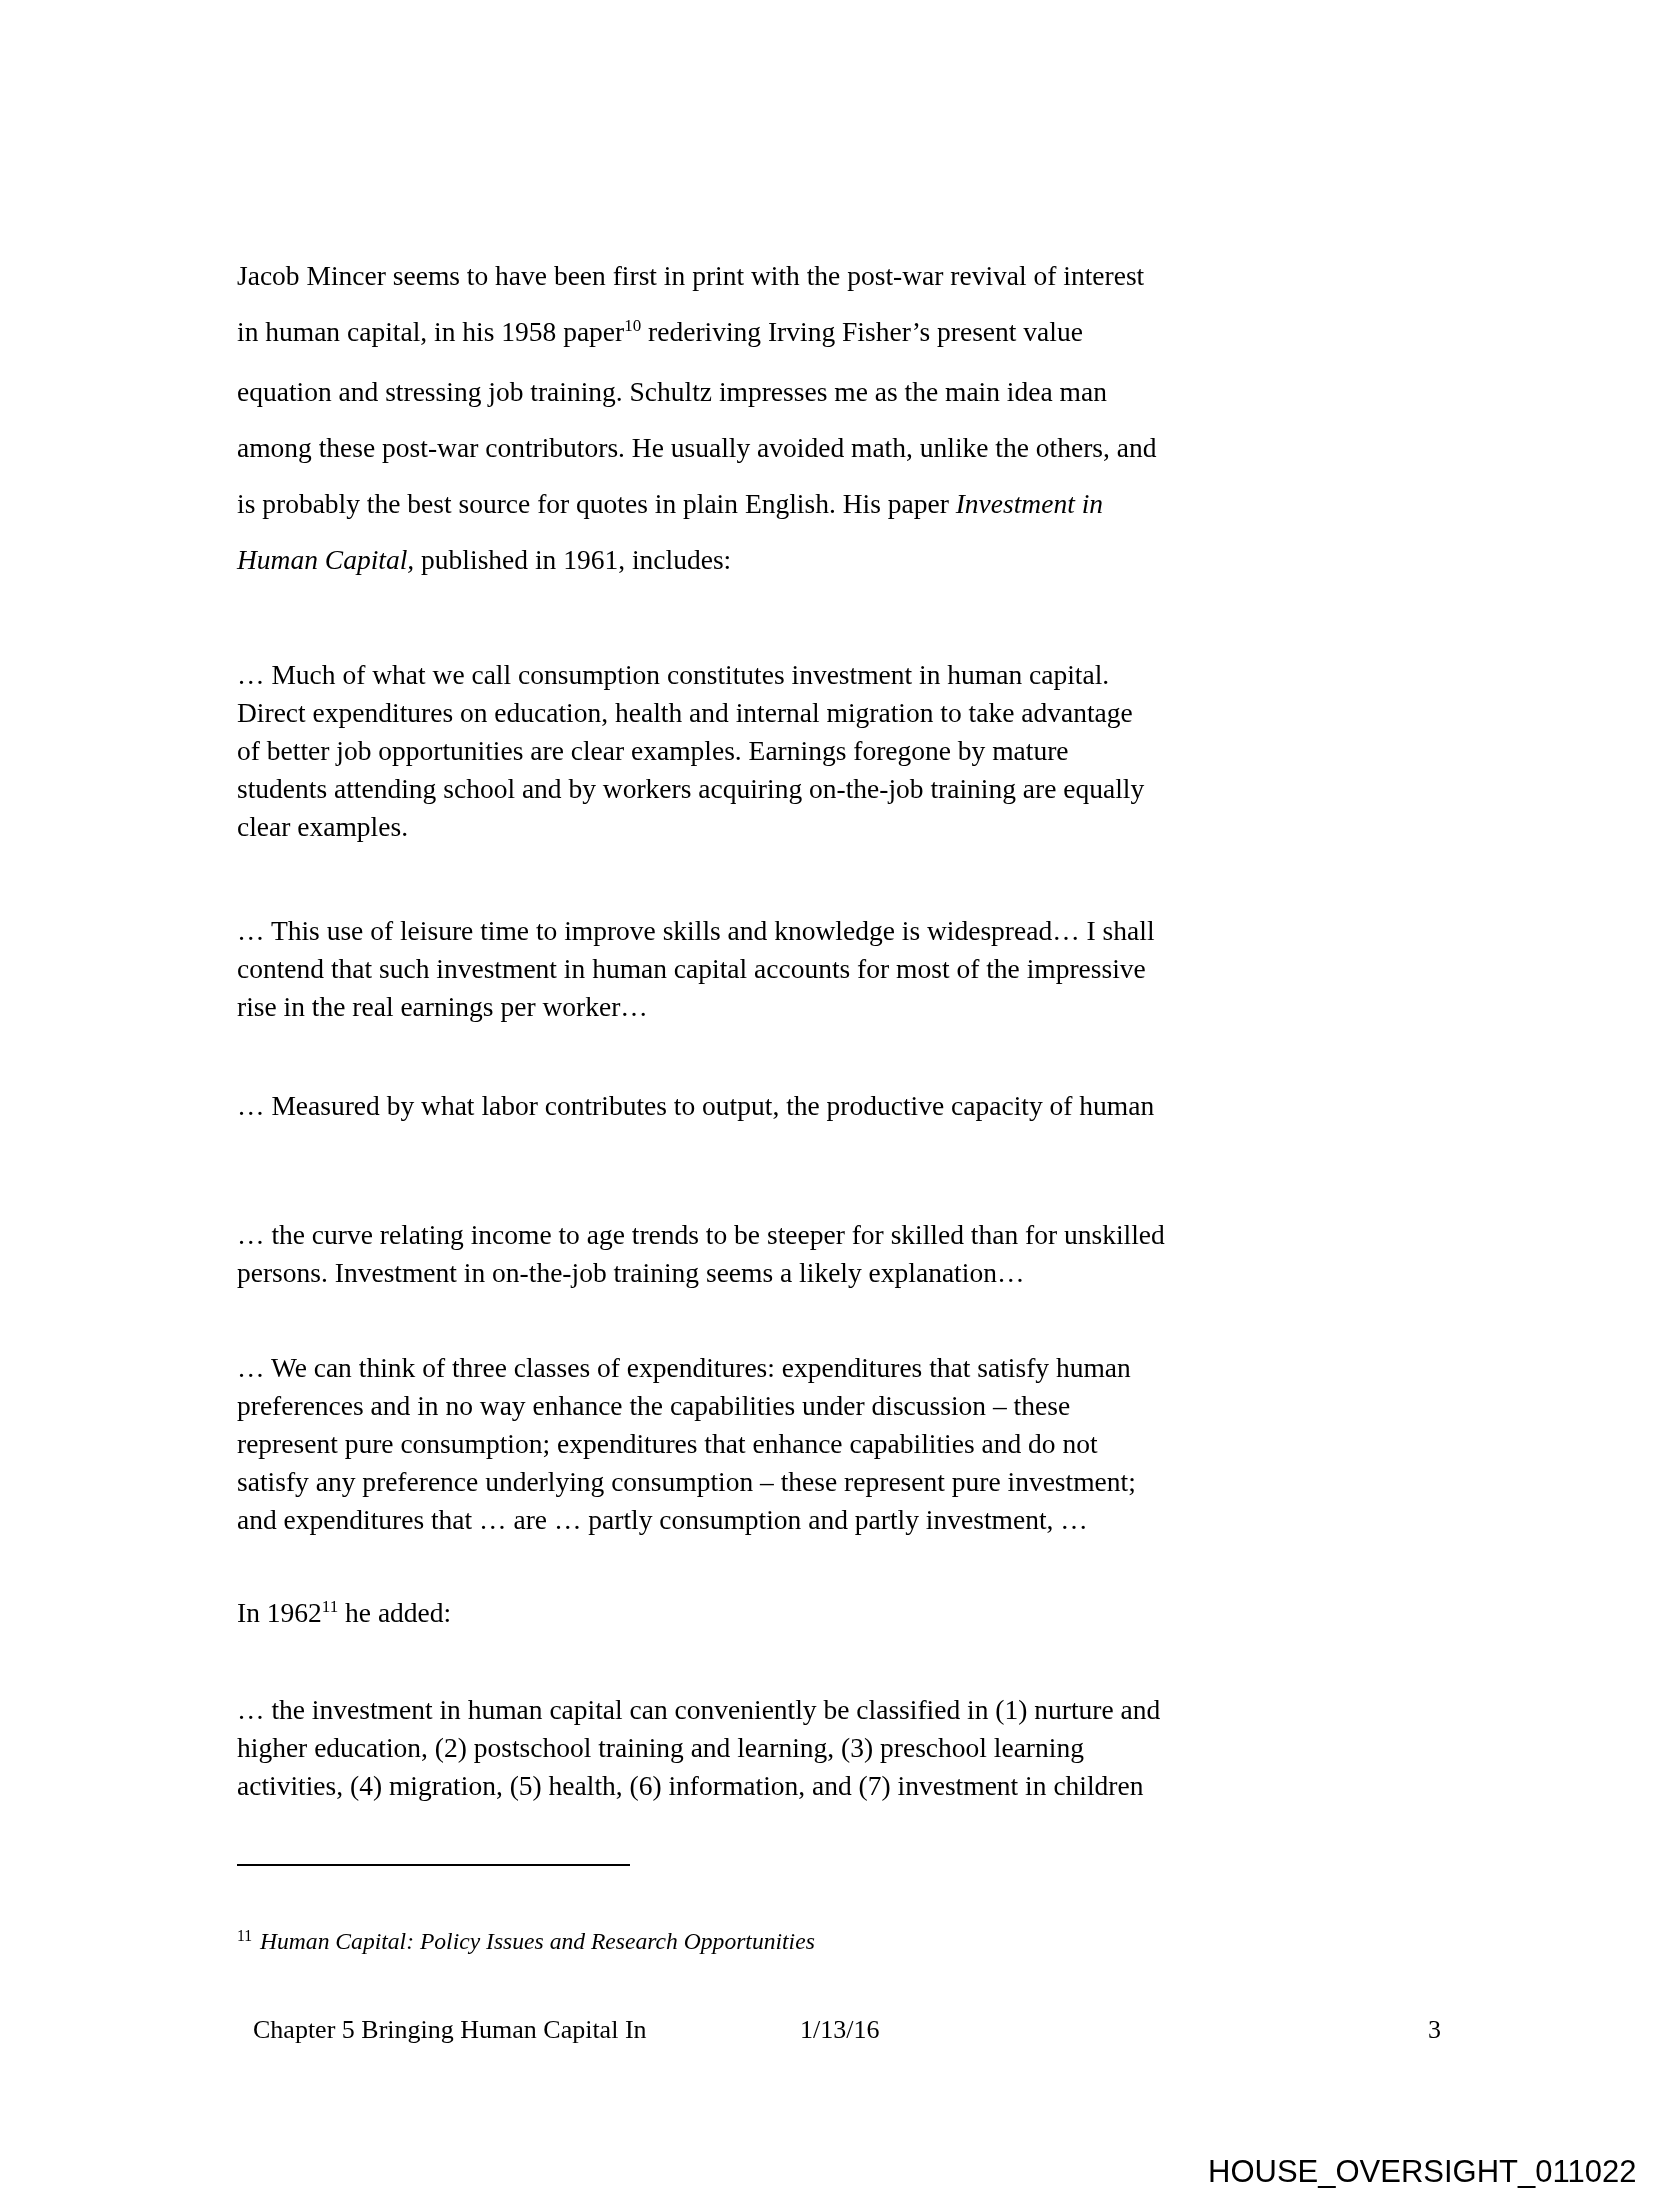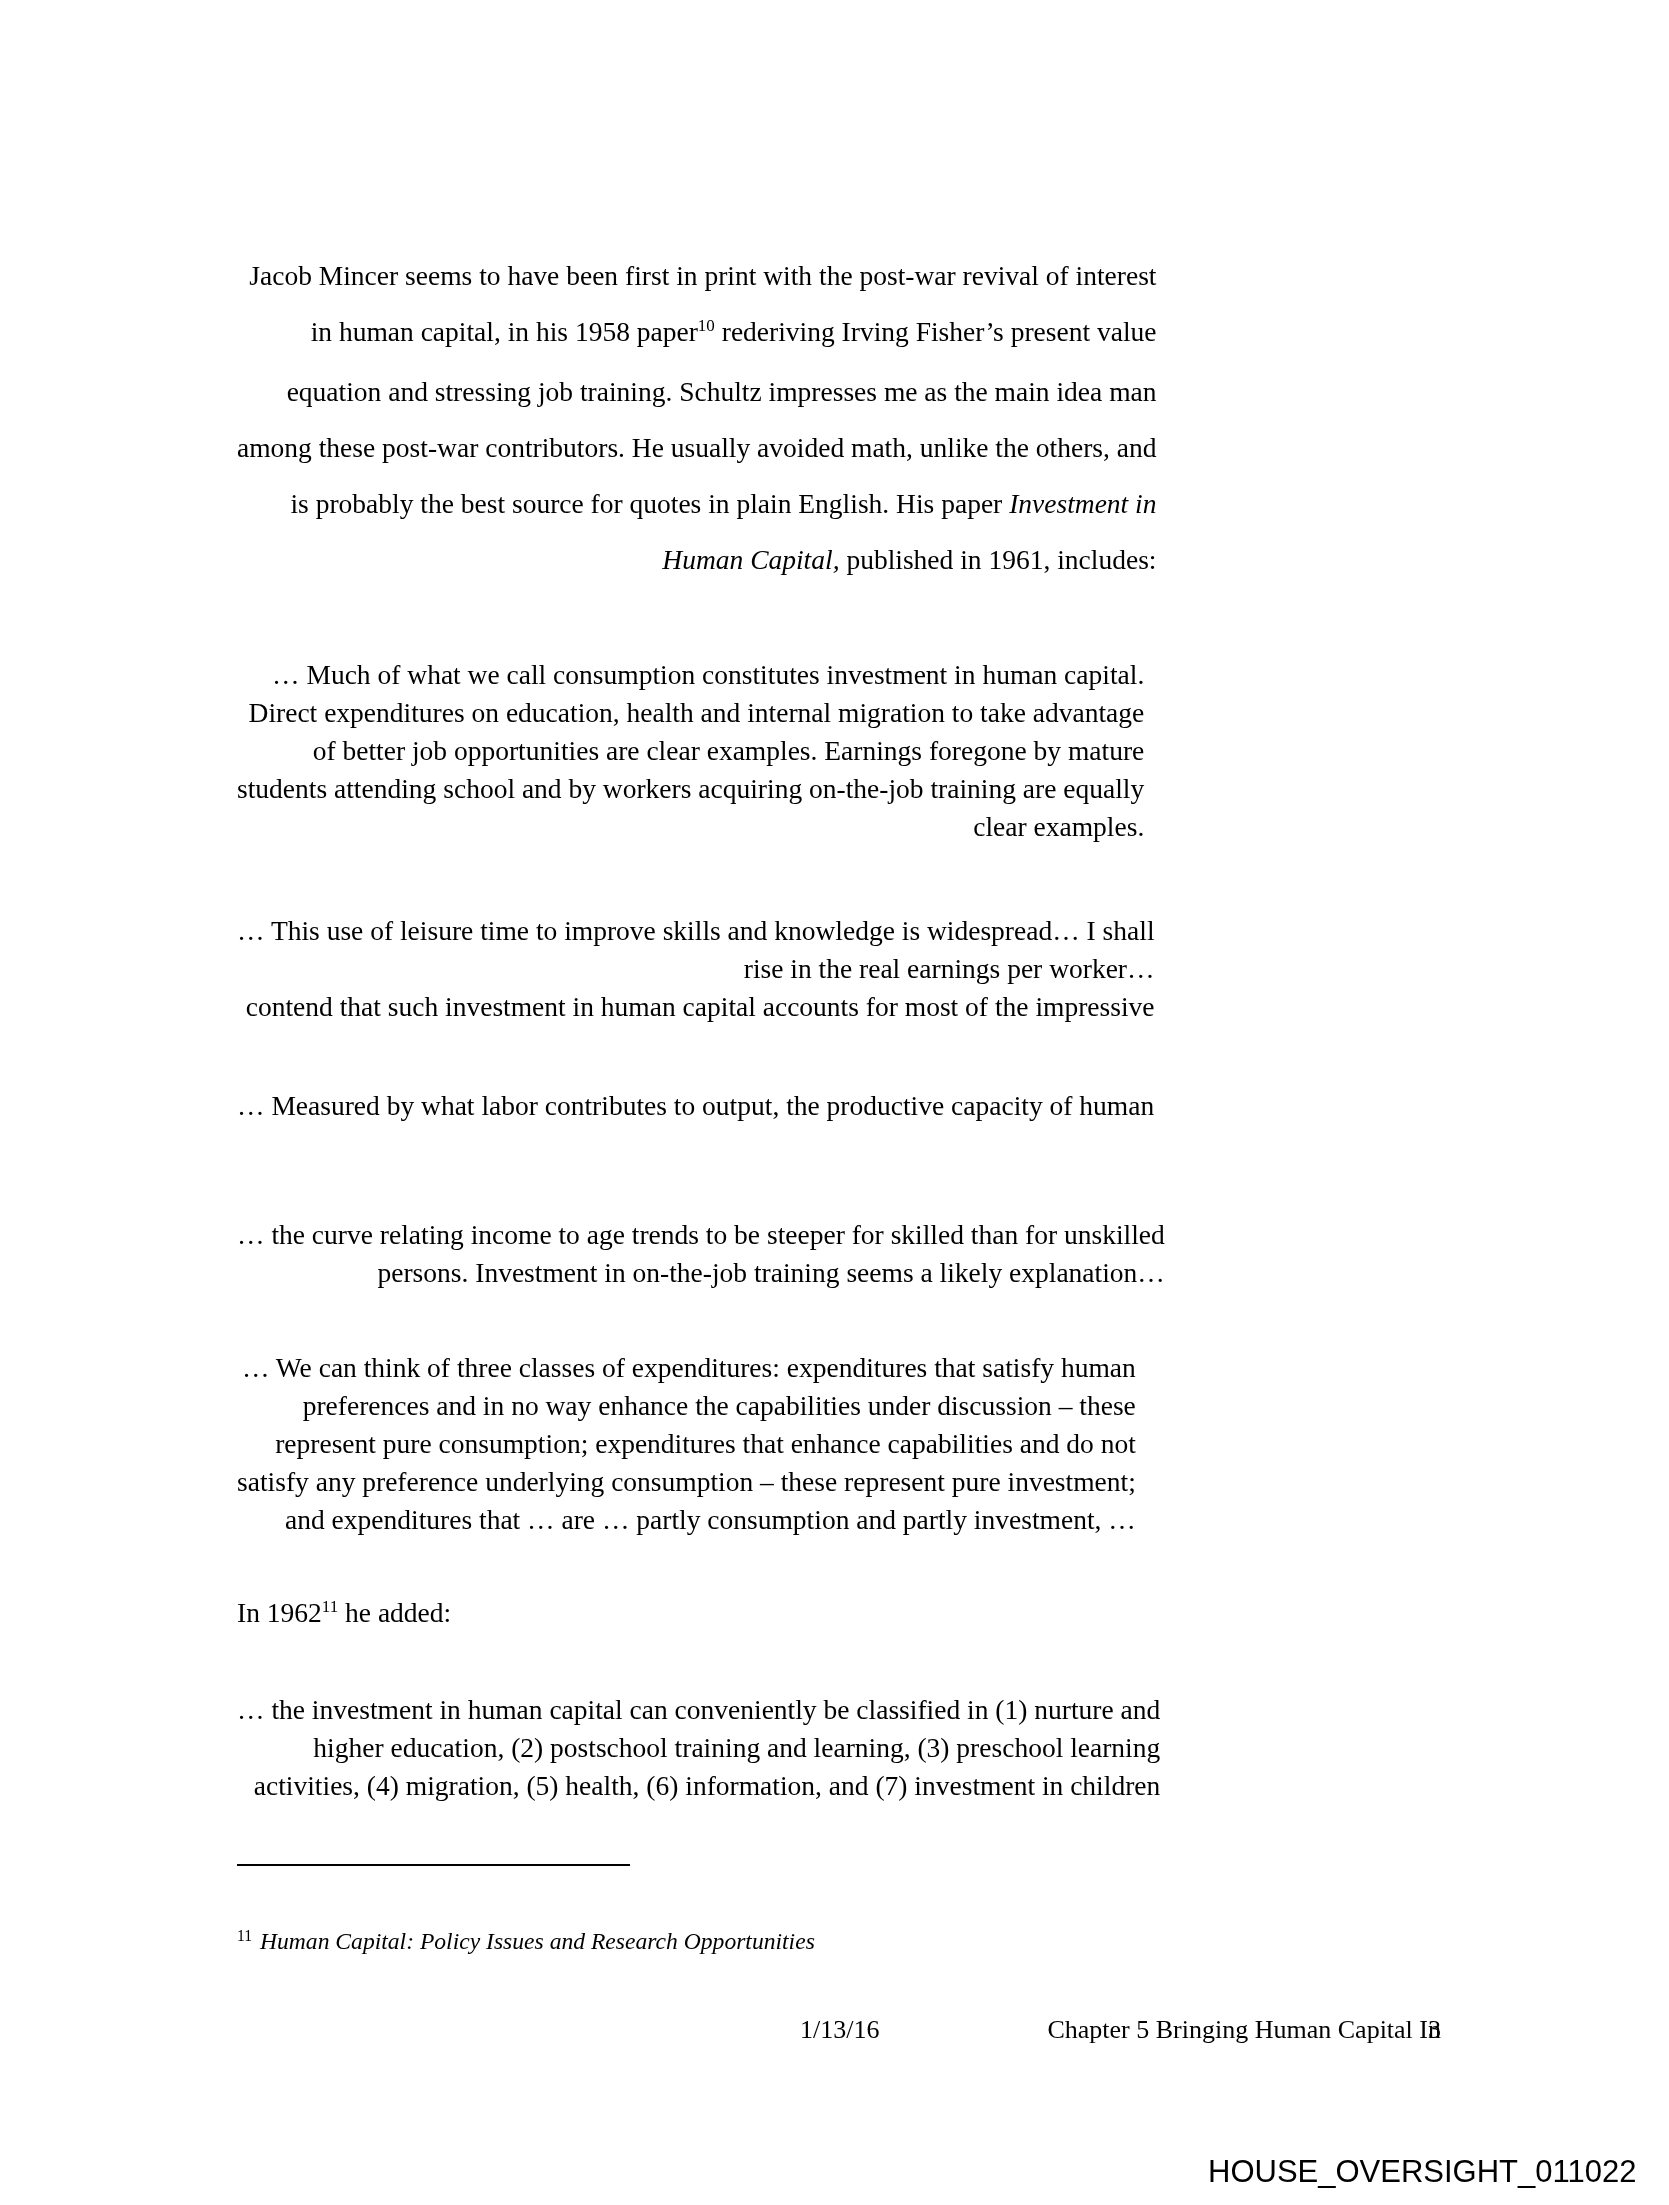--- a/index.html
+++ b/index.html
@@ -8,21 +8,20 @@
     background: #ffffff;
   }
   .page {
     position: relative;
     width: 1669px;
     height: 2205px;
     background: #ffffff;
     color: #000000;
     font-family: "Liberation Serif", serif;
     overflow: hidden;
-    text-align: right;
   }
   .content {
     position: absolute;
     left: 237px;
     top: 0;
     width: 1198px;
     height: 100%;
   }
   .block {
     position: absolute;
@@ -112,22 +111,22 @@
     <div class="block single" style="top:656px">
         <div class="line">… Much of what we call consumption constitutes investment in human capital.</div>
         <div class="line">Direct expenditures on education, health and internal migration to take advantage</div>
         <div class="line">of better job opportunities are clear examples. Earnings foregone by mature</div>
         <div class="line">students attending school and by workers acquiring on-the-job training are equally</div>
         <div class="line">clear examples.</div>
       </div>
 
     <div class="block single" style="top:912px">
         <div class="line">… This use of leisure time to improve skills and knowledge is widespread… I shall</div>
+        <div class="line">contend that such investment in human capital accounts for most of the impressive</div>
         <div class="line">rise in the real earnings per worker…</div>
-        <div class="line">contend that such investment in human capital accounts for most of the impressive</div>
       </div>
 
     <div class="block single" style="top:1087px">
         <div class="line">… Measured by what labor contributes to output, the productive capacity of human</div>
       </div>
 
     <div class="block single" style="top:1349px">
         <div class="line">… We can think of three classes of expenditures: expenditures that satisfy human</div>
         <div class="line">preferences and in no way enhance the capabilities under discussion – these</div>
         <div class="line">represent pure consumption; expenditures that enhance capabilities and do not</div>

